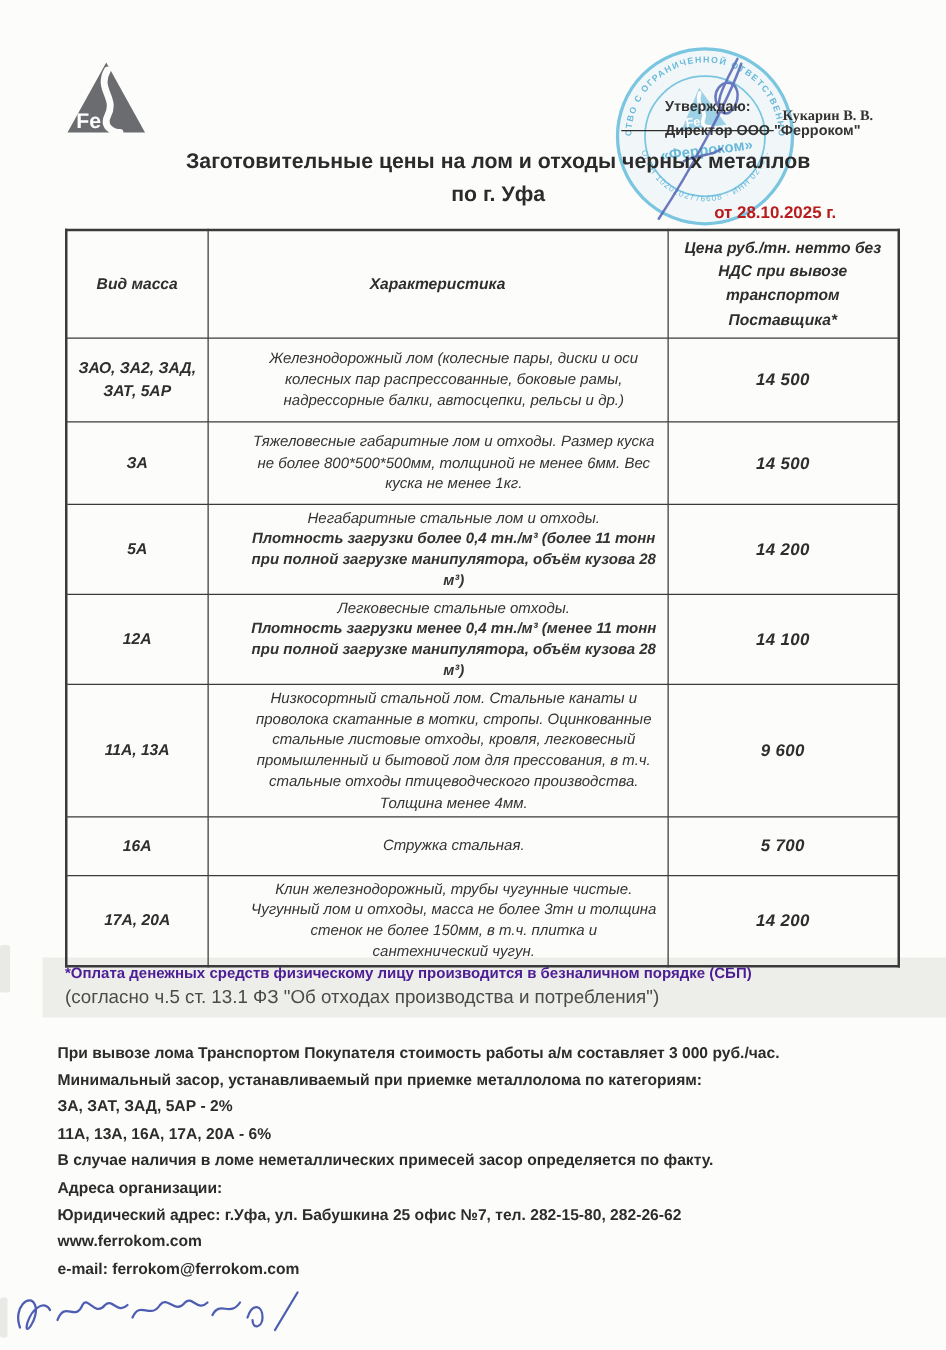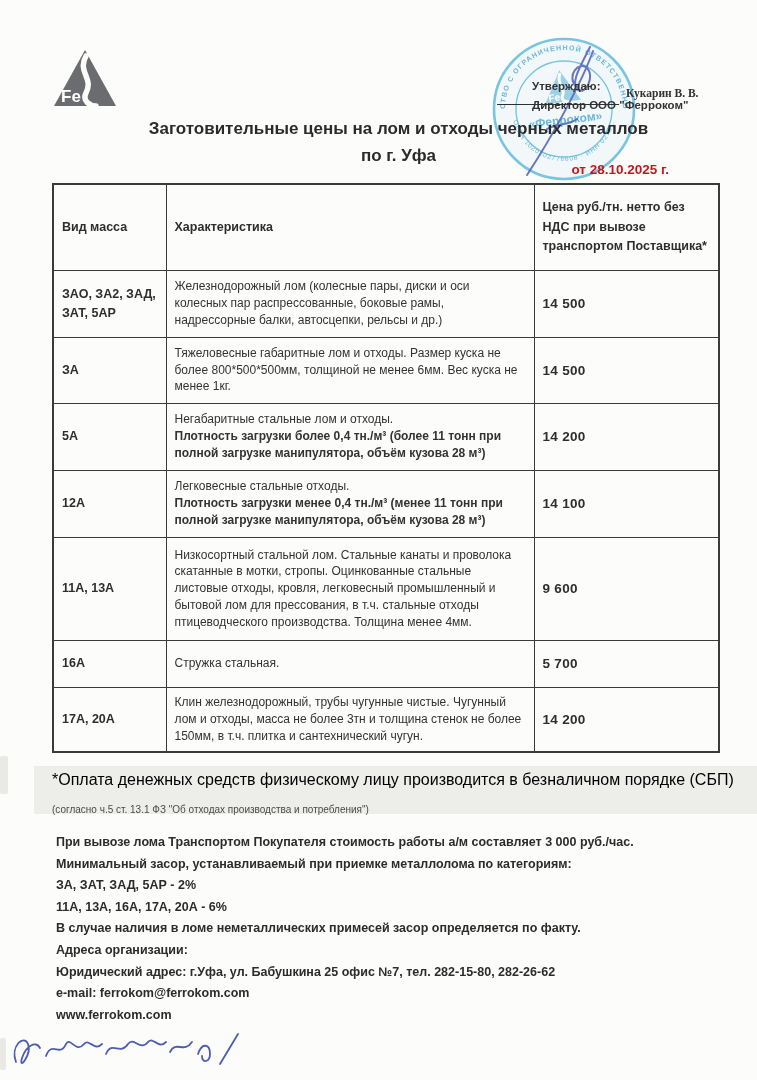--- a/index.html
+++ b/index.html
@@ -29,45 +29,45 @@
   .signer{position:absolute;left:626px;top:87px;font-size:11.5px;font-weight:700;color:#333;z-index:3;white-space:nowrap;font-family:Liberation Serif, serif;}
 
   
   .title{position:absolute;left:0;top:115px;width:757px;text-align:center;z-index:2;
          font-size:17px;font-weight:700;color:#2b2b2b;line-height:27px;margin-left:20px;}
   .doc-date{position:absolute;top:162px;left:0;width:669px;text-align:right;font-size:13.5px;font-weight:700;color:#b91c1c;z-index:3;}
 
   
   table.price{position:absolute;left:52px;top:183px;width:666px;border-collapse:collapse;
               border:2.2px solid #3a3a3a;table-layout:fixed;background:transparent;z-index:2;}
-  table.price th,table.price td{border:1.6px solid #3a3a3a;padding:2px 8px;vertical-align:middle;text-align:left;}
+  table.price th,table.price td{border:1.6px solid #3a3a3a;padding:2px 8px;vertical-align:middle;text-align:center;font-style:italic;}
   col.c1{width:113px;} col.c2{width:368px;} col.c3{width:185px;}
   thead tr{height:86px;}
   tbody tr:nth-child(1){height:67px;}
   tbody tr:nth-child(2){height:66px;}
   tbody tr:nth-child(3){height:67px;}
   tbody tr:nth-child(4){height:67px;}
   tbody tr:nth-child(5){height:103px;}
   tbody tr:nth-child(6){height:47px;}
   tbody tr:nth-child(7){height:65px;}
   th{font-size:12.5px;font-weight:700;color:#2e2e2e;line-height:1.55;}
   td.c-grade{font-size:12.5px;font-weight:700;line-height:1.45;}
   td.c-desc{font-size:12px;line-height:1.4;color:#333;}
-  td.c-desc .seg{display:block;}
+  td.c-desc .seg{display:block;margin-left:26px;}
   td.c-desc .seg.b{font-weight:700;}
   td.c-price{font-size:13.5px;font-weight:700;letter-spacing:.3px;}
 
   
   .footnote-band{left:34px;top:766px;width:723px;height:48px;}
   .footnote{position:absolute;left:52px;top:771px;z-index:2;}
-  .footnote .fn-main{font-size:16px;font-weight:400;color:#000000;}
-  .footnote .fn-sub{font-size:10px;color:#4a4a4a;margin-top:15px;}
-
-  
-  .notes{position:absolute;left:56px;top:832px;z-index:2;font-size:12.5px;font-weight:700;color:#2c2c2c;line-height:21.6px;}
+  .footnote .fn-main{font-size:12px;font-weight:700;color:#4c1d95;}
+  .footnote .fn-sub{font-size:15px;color:#4a4a4a;margin-top:4px;}
+
+  
+  .notes{position:absolute;left:46px;top:832px;z-index:2;font-size:12.5px;font-weight:700;color:#2c2c2c;line-height:21.6px;}
 
   
   .bottom-sig{position:absolute;left:6px;top:1028px;z-index:3;}
 </style>
 </head>
 <body>
 
 <div class="page">
 
   <div class="band footnote-band"></div>
@@ -198,22 +198,22 @@
   </div>
 
   <div class="notes" id="notes-list">
       <div>При вывозе лома Транспортом Покупателя стоимость работы а/м составляет 3 000 руб./час.</div>
       <div>Минимальный засор, устанавливаемый при приемке металлолома по категориям:</div>
       <div>ЗА, ЗАТ, ЗАД, 5АР - 2%</div>
       <div>11А, 13А, 16А, 17А, 20А - 6%</div>
       <div>В случае наличия в ломе неметаллических примесей  засор определяется по факту.</div>
       <div>Адреса организации:</div>
       <div>Юридический адрес: г.Уфа, ул. Бабушкина 25 офис №7, тел. 282-15-80, 282-26-62</div>
+      <div>www.ferrokom.com</div>
       <div>e-mail: ferrokom@ferrokom.com</div>
-      <div>www.ferrokom.com</div>
     </div>
 
   <svg class="bottom-sig" width="250" height="52" viewBox="0 0 250 52">
     <g stroke="#3e50ac" stroke-width="1.8" fill="none" stroke-linecap="round" opacity="0.92">
       <path d="M10,34 C4,18 18,6 22,16 C26,26 12,44 16,30 C20,18 30,12 34,20"></path>
       <path d="M40,28 C46,12 54,30 60,16 C64,8 70,26 78,16 C84,10 88,24 96,16"></path>
       <path d="M100,26 C106,12 114,28 122,16 C128,8 134,24 142,14 C148,8 152,22 160,14"></path>
       <path d="M164,24 C170,12 178,26 186,14"></path>
       <path d="M192,26 C196,14 204,16 204,26 C204,34 196,36 196,28"></path>
       <path d="M214,36 L232,6"></path>

